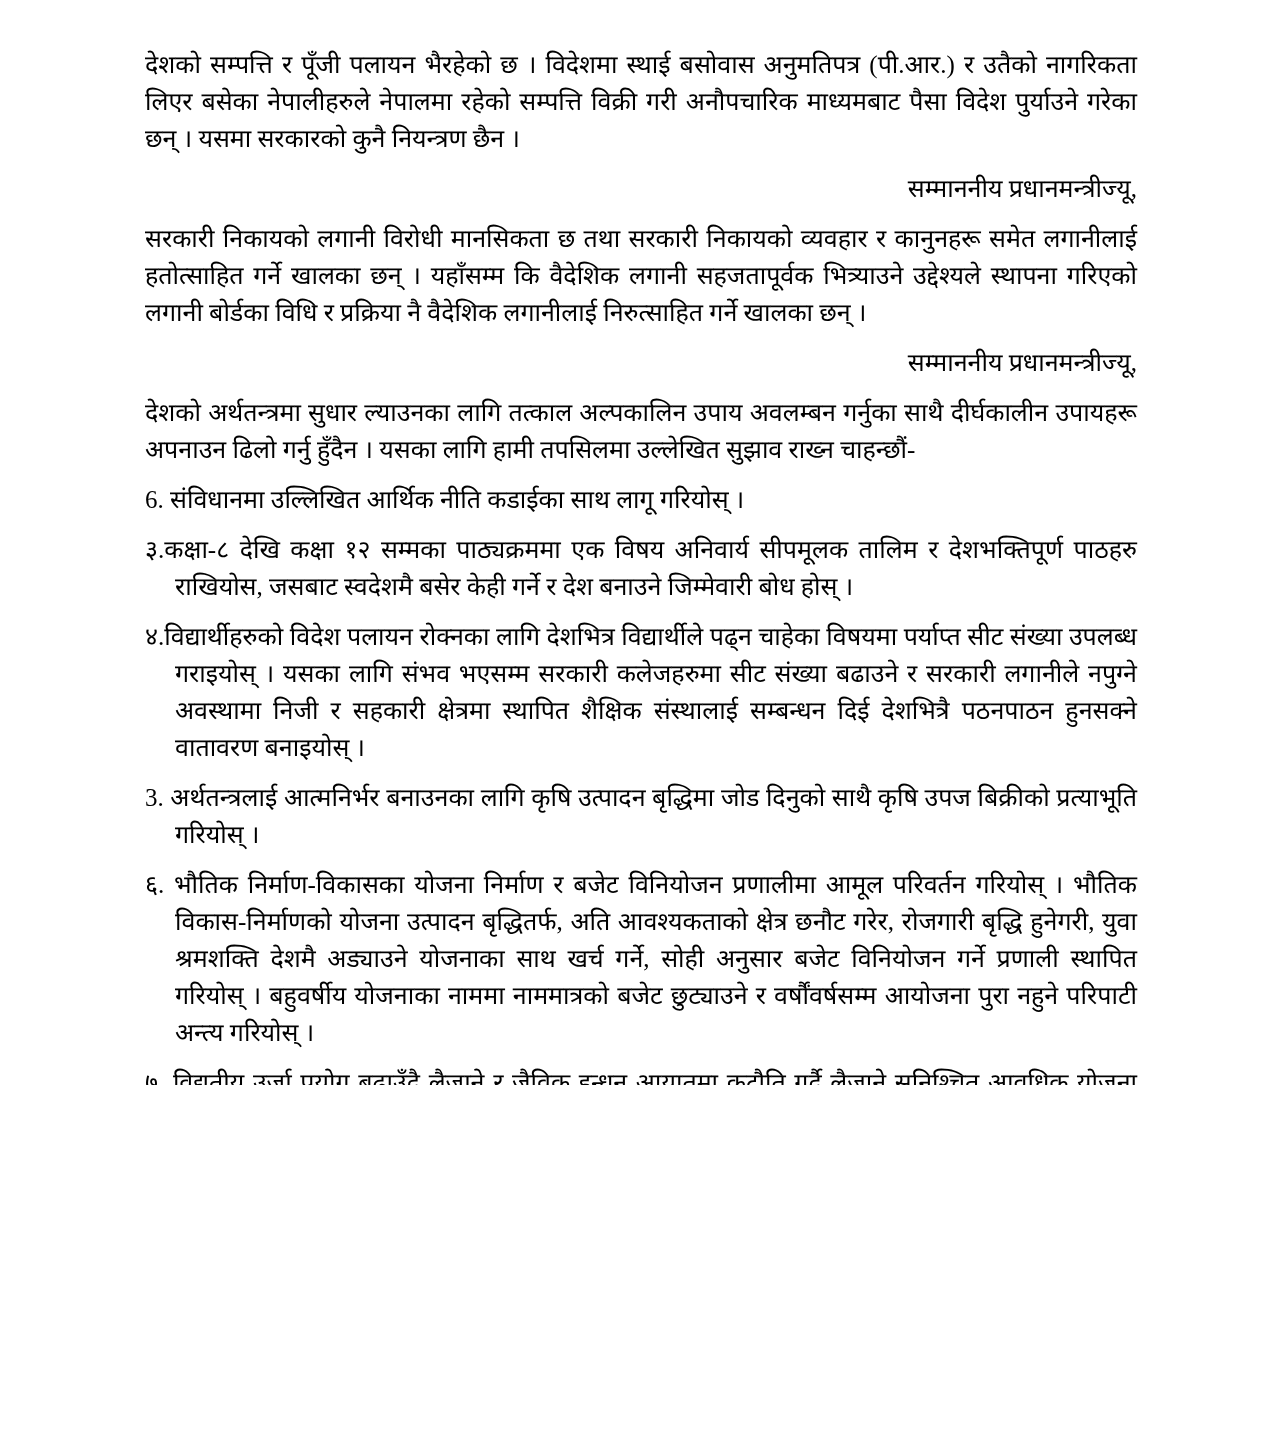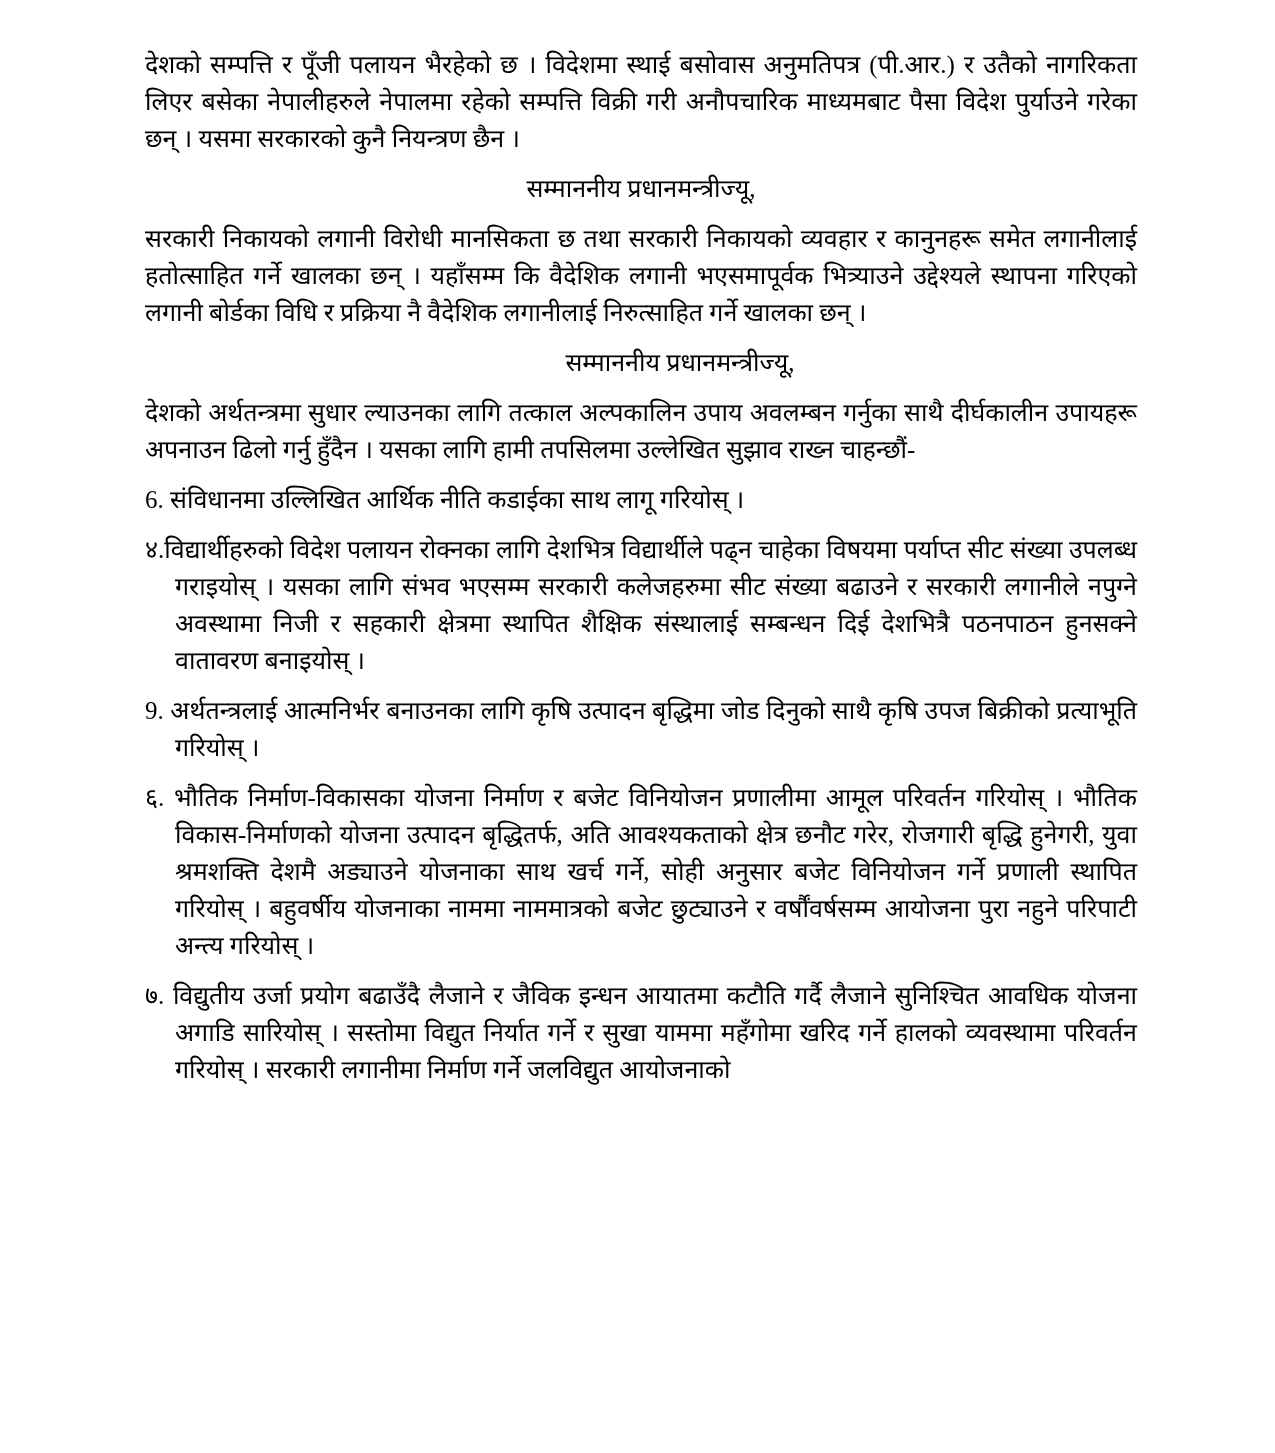--- a/index.html
+++ b/index.html
@@ -23,52 +23,53 @@
     text-align: justify;
     overflow: hidden;
   }
   .block {
     margin: 0 0 13px 0;
   }
   .para {
     text-align: justify;
   }
   .salutation {
-    text-align: center;
+    text-align: right;
   }
   .salutation.indented {
     padding-left: 78px;
   }
   .list-item {
     padding-left: 30px;
     text-indent: -30px;
     text-align: justify;
   }
 </style>
 </head>
 <body>
 
 <div class="page">
 
   <p class="block para">देशको सम्पत्ति र पूँजी पलायन भैरहेको छ । विदेशमा स्थाई बसोवास अनुमतिपत्र (पी.आर.) र उतैको नागरिकता लिएर बसेका नेपालीहरुले नेपालमा रहेको सम्पत्ति विक्री गरी अनौपचारिक माध्यमबाट पैसा विदेश पुर्याउने गरेका छन् । यसमा सरकारको कुनै नियन्त्रण छैन ।</p>
 
   <p class="block salutation">सम्माननीय प्रधानमन्त्रीज्यू,</p>
 
 
-  <p class="block para">सरकारी निकायको लगानी विरोधी मानसिकता छ तथा सरकारी निकायको व्यवहार र कानुनहरू समेत लगानीलाई हतोत्साहित गर्ने खालका छन् । यहाँसम्म कि वैदेशिक लगानी भएसमापूर्वक भित्र्याउने उद्देश्यले स्थापना गरिएको लगानी बोर्डका विधि र प्रक्रिया नै वैदेशिक लगानीलाई निरुत्साहित गर्ने खालका छन् ।</p>
+  <p class="block para">सरकारी निकायको लगानी विरोधी मानसिकता छ तथा सरकारी निकायको व्यवहार र कानुनहरू समेत लगानीलाई हतोत्साहित गर्ने खालका छन् । यहाँसम्म कि वैदेशिक लगानी सहजतापूर्वक भित्र्याउने उद्देश्यले स्थापना गरिएको लगानी बोर्डका विधि र प्रक्रिया नै वैदेशिक लगानीलाई निरुत्साहित गर्ने खालका छन् ।</p>
 
   <p class="block salutation indented">सम्माननीय प्रधानमन्त्रीज्यू,</p>
 
   <p class="block para">देशको अर्थतन्त्रमा सुधार ल्याउनका लागि तत्काल अल्पकालिन उपाय अवलम्बन गर्नुका साथै दीर्घकालीन उपायहरू अपनाउन ढिलो गर्नु हुँदैन । यसका लागि हामी तपसिलमा उल्लेखित सुझाव राख्न चाहन्छौं-</p>
 
   <div class="block list-item">6. संविधानमा उल्लिखित आर्थिक नीति कडाईका साथ लागू गरियोस् ।</div>
 
 
+  <div class="block list-item">३.कक्षा-८ देखि कक्षा १२ सम्मका पाठ्यक्रममा एक विषय अनिवार्य सीपमूलक तालिम र देशभक्तिपूर्ण पाठहरु राखियोस, जसबाट स्वदेशमै बसेर केही गर्ने र देश बनाउने जिम्मेवारी बोध होस् ।</div>
 
   <div class="block list-item">४.विद्यार्थीहरुको विदेश पलायन रोक्नका लागि देशभित्र विद्यार्थीले पढ्न चाहेका विषयमा पर्याप्त सीट संख्या उपलब्ध गराइयोस् । यसका लागि संभव भएसम्म सरकारी कलेजहरुमा सीट संख्या बढाउने र सरकारी लगानीले नपुग्ने अवस्थामा निजी र सहकारी क्षेत्रमा स्थापित शैक्षिक संस्थालाई सम्बन्धन दिई देशभित्रै पठनपाठन हुनसक्ने वातावरण बनाइयोस् ।</div>
 
-  <div class="block list-item">9. अर्थतन्त्रलाई आत्मनिर्भर बनाउनका लागि कृषि उत्पादन बृद्धिमा जोड दिनुको साथै कृषि उपज बिक्रीको प्रत्याभूति गरियोस् ।</div>
+  <div class="block list-item">3. अर्थतन्त्रलाई आत्मनिर्भर बनाउनका लागि कृषि उत्पादन बृद्धिमा जोड दिनुको साथै कृषि उपज बिक्रीको प्रत्याभूति गरियोस् ।</div>
 
   <div class="block list-item">६. भौतिक निर्माण-विकासका योजना निर्माण र बजेट विनियोजन प्रणालीमा आमूल परिवर्तन गरियोस् । भौतिक विकास-निर्माणको योजना उत्पादन बृद्धितर्फ, अति आवश्यकताको क्षेत्र छनौट गरेर, रोजगारी बृद्धि हुनेगरी, युवा श्रमशक्ति देशमै अड्याउने योजनाका साथ खर्च गर्ने, सोही अनुसार बजेट विनियोजन गर्ने प्रणाली स्थापित गरियोस् । बहुवर्षीय योजनाका नाममा नाममात्रको बजेट छुट्याउने र वर्षौंवर्षसम्म आयोजना पुरा नहुने परिपाटी अन्त्य गरियोस् ।</div>
 
   <div class="block list-item">७. विद्युतीय उर्जा प्रयोग बढाउँदै लैजाने र जैविक इन्धन आयातमा कटौति गर्दै लैजाने सुनिश्चित आवधिक योजना अगाडि सारियोस् । सस्तोमा विद्युत निर्यात गर्ने र सुखा याममा महँगोमा खरिद गर्ने हालको व्यवस्थामा परिवर्तन गरियोस् । सरकारी लगानीमा निर्माण गर्ने जलविद्युत आयोजनाको</div>
 
 </div>
 
 </body></html>

